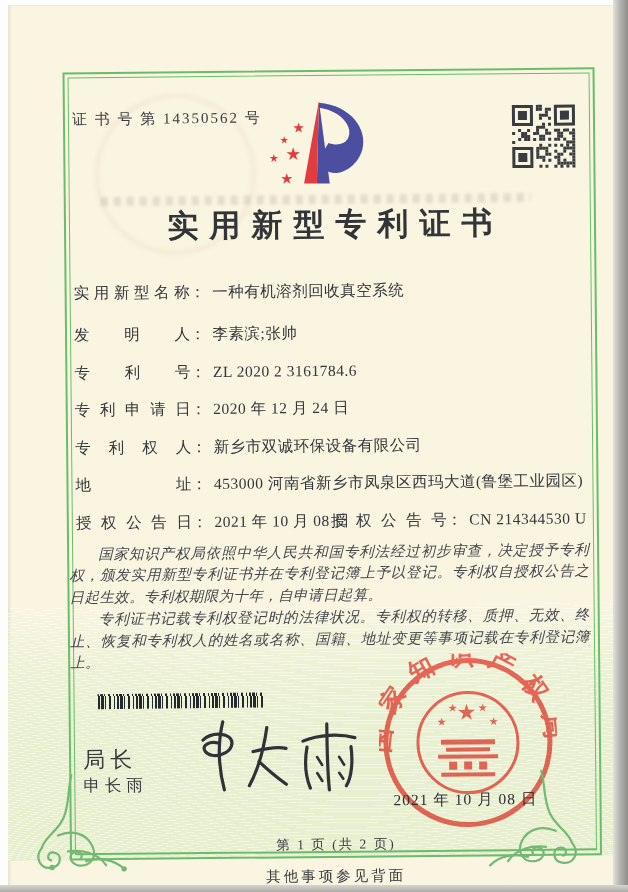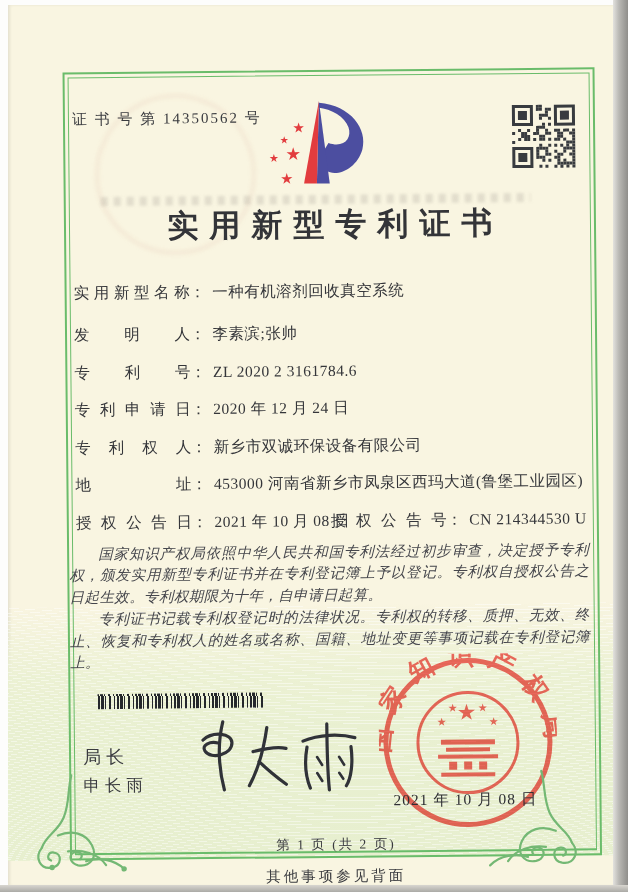--- a/index.html
+++ b/index.html
@@ -64,21 +64,21 @@
     font-size:14.5px; line-height:21.4px; color:#45464c; font-style:italic;
     text-align:justify; letter-spacing:.4px; }
   .paras p { text-indent:2em; margin-bottom:1px; }
 
   
   .barcode { position:absolute; left:87px; top:687px; width:167px; height:15px;
     background:repeating-linear-gradient(90deg,
       #25282c 0 2px, transparent 2px 3px, #25282c 3px 6px, transparent 6px 7px,
       #25282c 7px 8px, transparent 8px 11px, #25282c 11px 13px, transparent 13px 16px,
       #25282c 16px 17px, transparent 17px 19px); }
-  .director-title { position:absolute; left:72px; top:738px; font-size:18px;
+  .director-title { position:absolute; left:72px; top:738px; font-size:22px;
     color:#3a3b3f; letter-spacing:5px; }
   .director-name { position:absolute; left:72px; top:768px; font-size:16.5px;
     color:#3a3b3f; letter-spacing:5px; }
   .signature { position:absolute; left:180px; top:710px; width:180px; height:84px; }
 
   .seal { position:absolute; left:368px; top:650px; width:178px; height:178px;
     opacity:.88; mix-blend-mode:multiply; }
   .seal-date { position:absolute; left:382px; top:786px; font-size:15.5px;
     color:#2f3034; letter-spacing:1px; z-index:5; }
 

